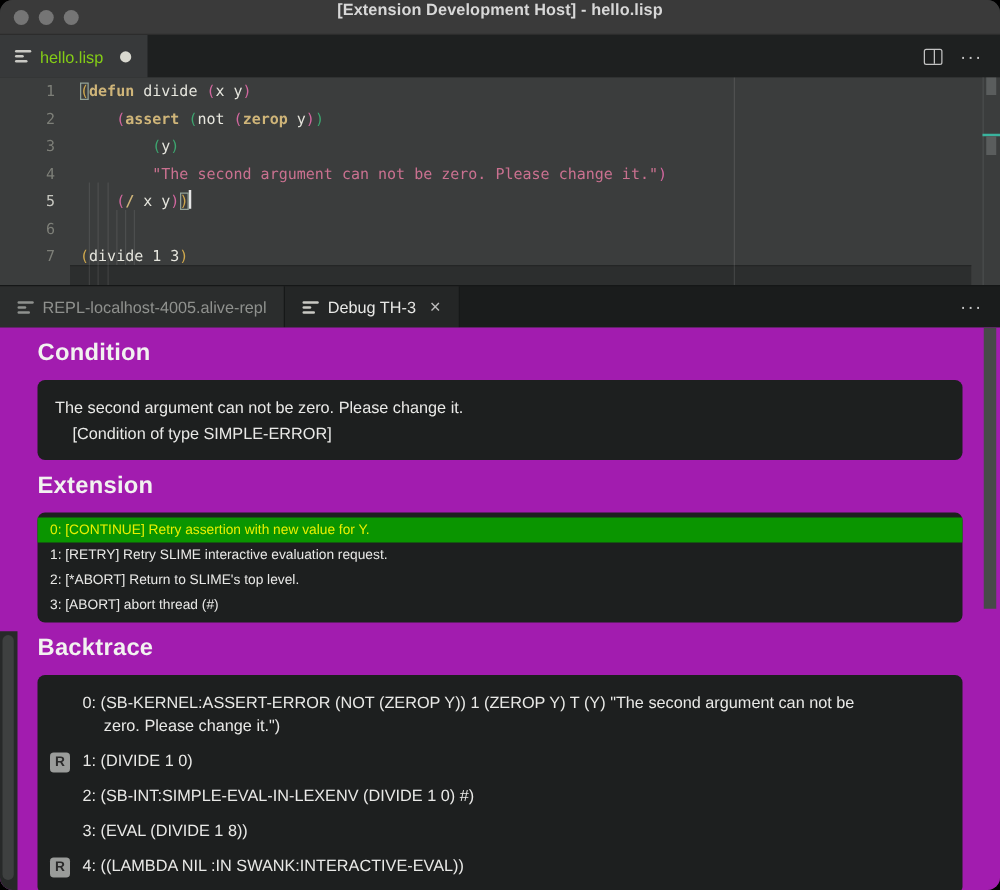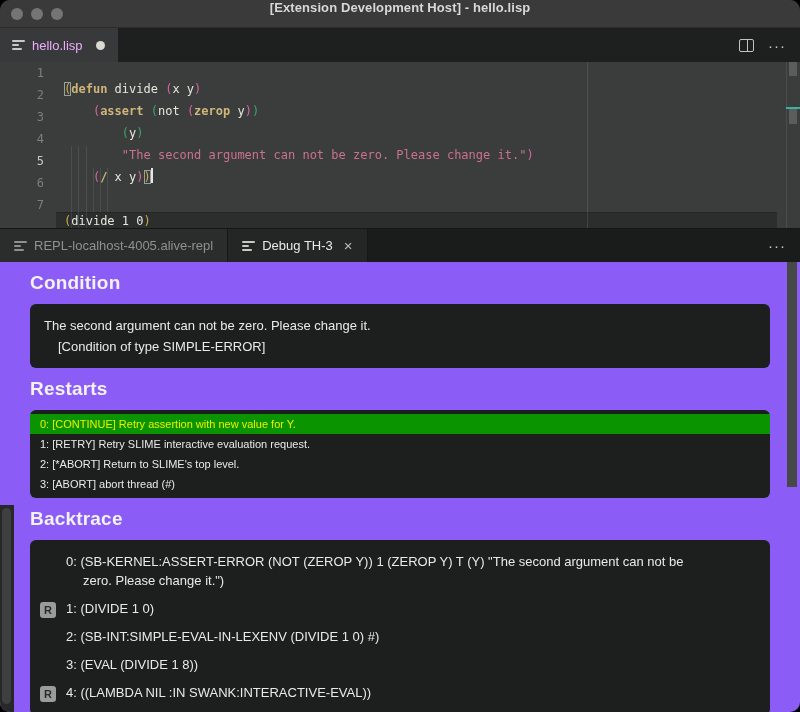--- a/index.html
+++ b/index.html
@@ -7,38 +7,38 @@
   .window{width:800px;height:712px;border-radius:10px;overflow:hidden;position:relative;
           font-family:"Liberation Sans",sans-serif;background:#2e3030;}
   
   .titlebar{height:28px;background:#3a3a3a;position:relative;display:flex;justify-content:center;border-bottom:1px solid #2c2c2c;}
   .traffic{position:absolute;left:11px;top:0;height:28px;display:flex;align-items:center;gap:8px;}
   .dot{width:12px;height:12px;border-radius:50%;background:#757575;display:inline-block;}
   .title{color:#d8d8d8;font-size:13px;font-weight:700;letter-spacing:.1px;}
   
   .tabbar{height:34px;background:#1e2020;display:flex;align-items:stretch;position:relative;}
   .tab{display:flex;align-items:center;gap:7px;padding:0 12px;background:#37393a;min-width:118px;}
-  .tab-label{color:#f0abfc;font-size:13px;}
+  .tab-label{color:#84cc16;font-size:13px;}
   .mod-dot{width:9px;height:9px;border-radius:50%;background:#d9d9d0;margin-left:6px;}
   .file-icon{display:inline-flex;flex-direction:column;gap:2px;width:13px;}
   .file-icon i{display:block;height:2px;background:#c9c9c4;border-radius:1px;}
   .file-icon i:nth-child(1){width:13px;}
   .file-icon i:nth-child(2){width:7px;}
   .file-icon i:nth-child(3){width:10px;}
   .tabbar-actions{margin-left:auto;display:flex;align-items:center;gap:14px;padding-right:14px;}
   .split-icon{width:15px;height:13px;border:1.5px solid #c2c2c2;border-radius:2px;position:relative;display:inline-block;}
   .split-icon::after{content:"";position:absolute;left:50%;top:0;bottom:0;width:1.5px;background:#c2c2c2;}
   .more{color:#c8c8c8;font-size:15px;letter-spacing:1px;line-height:1;cursor:default;}
   
   .editor{height:166px;background:#3b3d3d;position:relative;font-family:"DejaVu Sans Mono",monospace;font-size:12px;}
   .cur-line{position:absolute;left:56px;top:150px;width:721px;height:22px;background:#2c2e2e;border-top:1px solid #242626;border-bottom:1px solid #242626;}
   .gutter{position:absolute;left:0;top:0;width:44px;text-align:right;}
   .gutter .ln{height:22px;line-height:22px;color:#7d7f78;}
   .gutter .ln.active{color:#c7c8c1;}
-  .code{position:absolute;left:64px;top:16px;right:20px;}
+  .code{position:absolute;left:64px;top:0;right:20px;}
   .code .line{height:22px;line-height:22px;white-space:pre;position:relative;}
   .tk-gold{color:#cfa84d;} .tk-pink{color:#d2679f;} .tk-green{color:#3da56f;}
   .tk-kw{color:#cfb579;font-weight:700;} .tk-txt{color:#e6e6de;} .tk-str{color:#ca7190;}
   .boxed{outline:1px solid #93a398;outline-offset:-1px;}
   .cursor{display:inline-block;width:2px;height:15px;background:#e6e6e6;vertical-align:-2px;}
   .guide{position:absolute;width:1px;background:rgba(255,255,255,.09);}
   .ruler{position:absolute;left:587px;top:0;bottom:0;width:1px;background:rgba(255,255,255,.10);}
   .ov-sep{position:absolute;left:786px;top:0;bottom:0;width:1px;background:#4b4d4d;}
   .ov-block{position:absolute;left:789px;width:8px;background:#5a5d5d;}
   .ov-teal{position:absolute;left:786px;width:14px;height:2px;background:#3ab39e;}
@@ -47,21 +47,21 @@
   .ptab{display:flex;align-items:center;gap:7px;padding:0 14px;border-right:1px solid #161818;}
   .ptab.inactive{background:#2b2d2d;}
   .ptab.inactive .ptab-label{color:#8f918e;}
   .ptab.inactive .file-icon i{background:#8f918e;}
   .ptab.active{background:#242626;}
   .ptab.active .ptab-label{color:#e8e8e6;}
   .ptab-label{font-size:13px;}
   .ptab-close{color:#bdbdbd;font-size:15px;margin-left:4px;line-height:1;}
   .panel-tabs .more{position:absolute;right:14px;top:9px;}
   
-  .panel{height:450px;background:#8b5cf6;position:relative;overflow:hidden;padding:0 30px;color:#e9e9e7;}
+  .panel{height:450px;background:#a21caf;position:relative;overflow:hidden;padding:0 30px;color:#e9e9e7;}
   .panel h3{margin:10px 0 8px 0;font-size:19px;font-weight:700;color:#f2f2f0;letter-spacing:.2px;}
   .box{background:#1d1f1f;border-radius:6px;width:740px;margin-top:10px;}
   .box.condition{padding:11px 14px;font-size:13px;line-height:21px;}
   .cond-line.indent{padding-left:14px;}
   .box.restarts{padding:4px 0;margin-bottom:4px;}
   .restart-row{height:20px;line-height:20px;font-size:11px;padding:0 10px;white-space:nowrap;}
   .restart-row.selected{background:#0a9500;color:#e9f000;}
   .box.backtrace{height:175px;padding:12px 14px 0 10px;font-size:13px;}
   .frame{display:flex;gap:8px;margin-bottom:9px;align-items:flex-end;}
   .badge-col{width:18px;flex:0 0 18px;padding-top:1px;}
@@ -114,21 +114,21 @@
         <div class="ln">6</div>
         <div class="ln">7</div>
       </div>
     <div class="code" id="code">
         <div class="line"><span class="tk-gold boxed">(</span><span class="tk-kw">defun</span><span class="tk-txt"> divide </span><span class="tk-pink">(</span><span class="tk-txt">x y</span><span class="tk-pink">)</span></div>
         <div class="line"><span class="tk-txt">    </span><span class="tk-pink">(</span><span class="tk-kw">assert</span><span class="tk-txt"> </span><span class="tk-green">(</span><span class="tk-txt">not </span><span class="tk-pink">(</span><span class="tk-kw">zerop</span><span class="tk-txt"> y</span><span class="tk-pink">)</span><span class="tk-green">)</span></div>
         <div class="line"><span class="tk-txt">        </span><span class="tk-green">(</span><span class="tk-txt">y</span><span class="tk-green">)</span></div>
         <div class="line"><span class="tk-txt">        </span><span class="tk-str">"The second argument can not be zero. Please change it."</span><span class="tk-pink">)</span></div>
         <div class="line"><span class="tk-txt">    </span><span class="tk-pink">(</span><span class="tk-kw">/</span><span class="tk-txt"> x y</span><span class="tk-pink">)</span><span class="tk-gold boxed">)</span><span class="cursor"></span></div>
         <div class="line"></div>
-        <div class="line"><span class="tk-gold">(</span><span class="tk-txt">divide 1 0</span><span class="tk-gold">)</span></div>
+        <div class="line"><span class="tk-gold">(</span><span class="tk-txt">divide 1 3</span><span class="tk-gold">)</span></div>
       </div>
 
     <div class="guide" style="left:71px;top:84px;height:88px;"></div>
     <div class="guide" style="left:78px;top:84px;height:88px;"></div>
     <div class="guide" style="left:86px;top:84px;height:88px;"></div>
     <div class="guide" style="left:93px;top:106px;height:44px;"></div>
     <div class="guide" style="left:100px;top:106px;height:44px;"></div>
     <div class="guide" style="left:107px;top:106px;height:44px;"></div>
     <div class="ruler"></div>
     <div class="ov-sep"></div>
@@ -158,21 +158,21 @@
     <span class="more">···</span>
   </div>
 
   <div class="panel">
     <h3>Condition</h3>
     <div class="box condition" id="condition-box">
         <div class="cond-line">The second argument can not be zero. Please change it.</div>
         <div class="cond-line indent">[Condition of type SIMPLE-ERROR]</div>
       </div>
 
-    <h3>Restarts</h3>
+    <h3>Extension</h3>
     <div class="box restarts" id="restarts-box">
         <div class="restart-row selected">0: [CONTINUE] Retry assertion with new value for Y.</div>
         <div class="restart-row">1: [RETRY] Retry SLIME interactive evaluation request.</div>
         <div class="restart-row">2: [*ABORT] Return to SLIME's top level.</div>
         <div class="restart-row">3: [ABORT] abort thread (#)</div>
       </div>
 
     <h3>Backtrace</h3>
     <div class="box backtrace" id="backtrace-box">
         <div class="frame">

